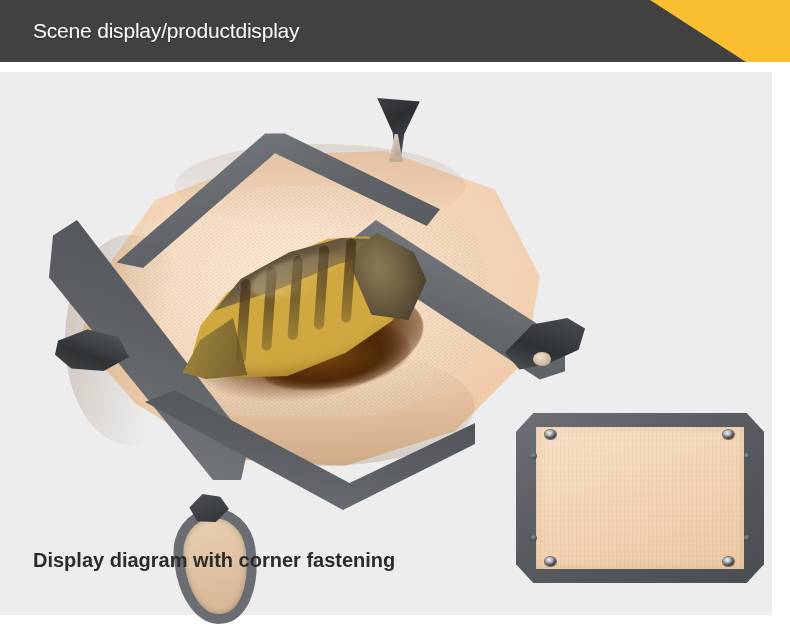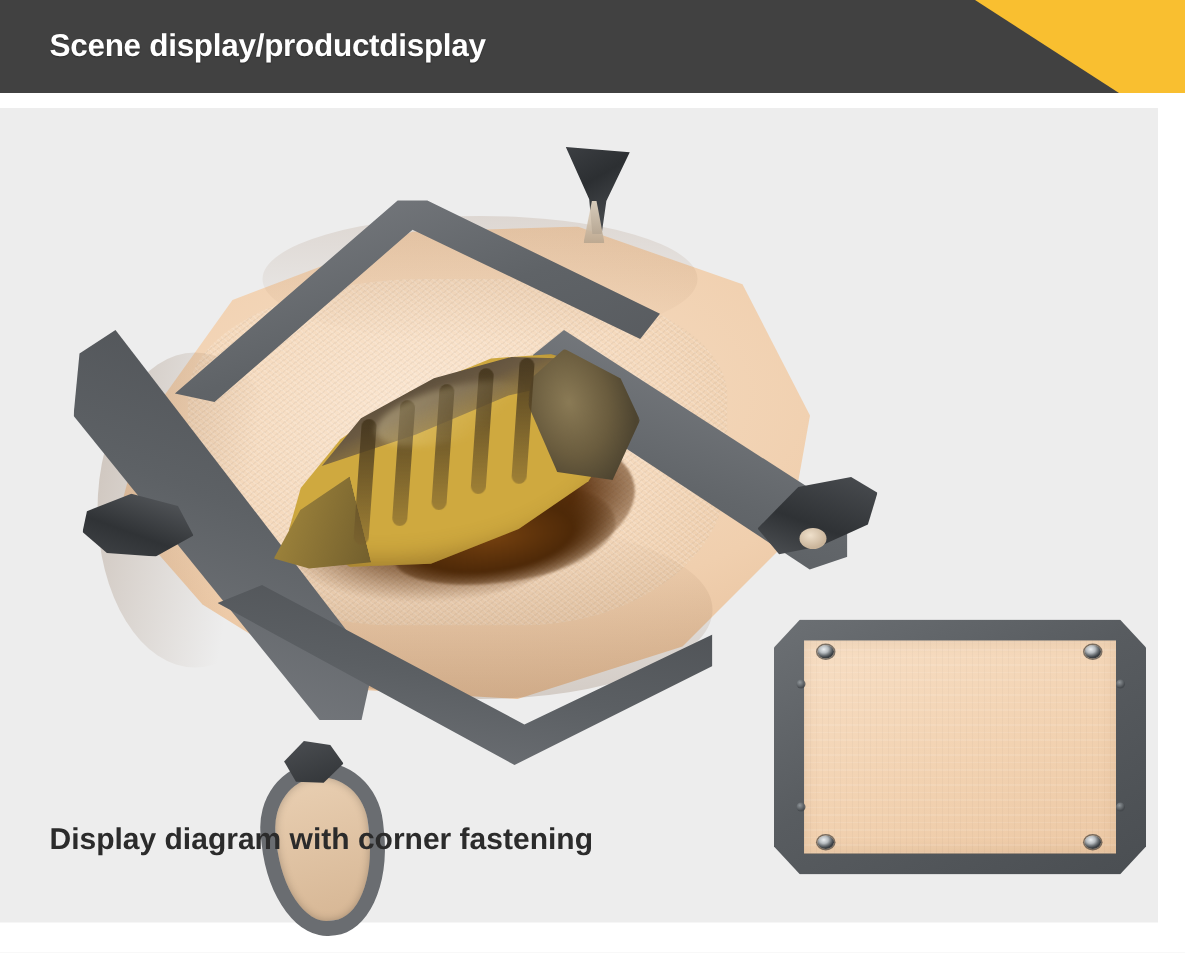--- a/index.html
+++ b/index.html
@@ -18,21 +18,21 @@
     background:#414141;overflow:hidden;
   }
   .header-accent{
     position:absolute;right:0;top:0;width:200px;height:62px;
     background:#f9bf30;
     clip-path:polygon(30% 0%, 100% 0%, 100% 100%, 78% 100%);
   }
   .header-title{
     position:absolute;left:33px;top:0;height:62px;
     display:flex;align-items:center;
-    color:#ffffff;font-size:21px;font-weight:bold;
+    color:#ffffff;font-size:21px;font-weight:normal;
     letter-spacing:-0.2px;white-space:nowrap;
     text-shadow:0 1px 1px rgba(0,0,0,.35);
   }
 
   
   .stage{
     position:absolute;left:0;top:72px;width:772px;height:543px;
     background:#ededed;
   }
 

